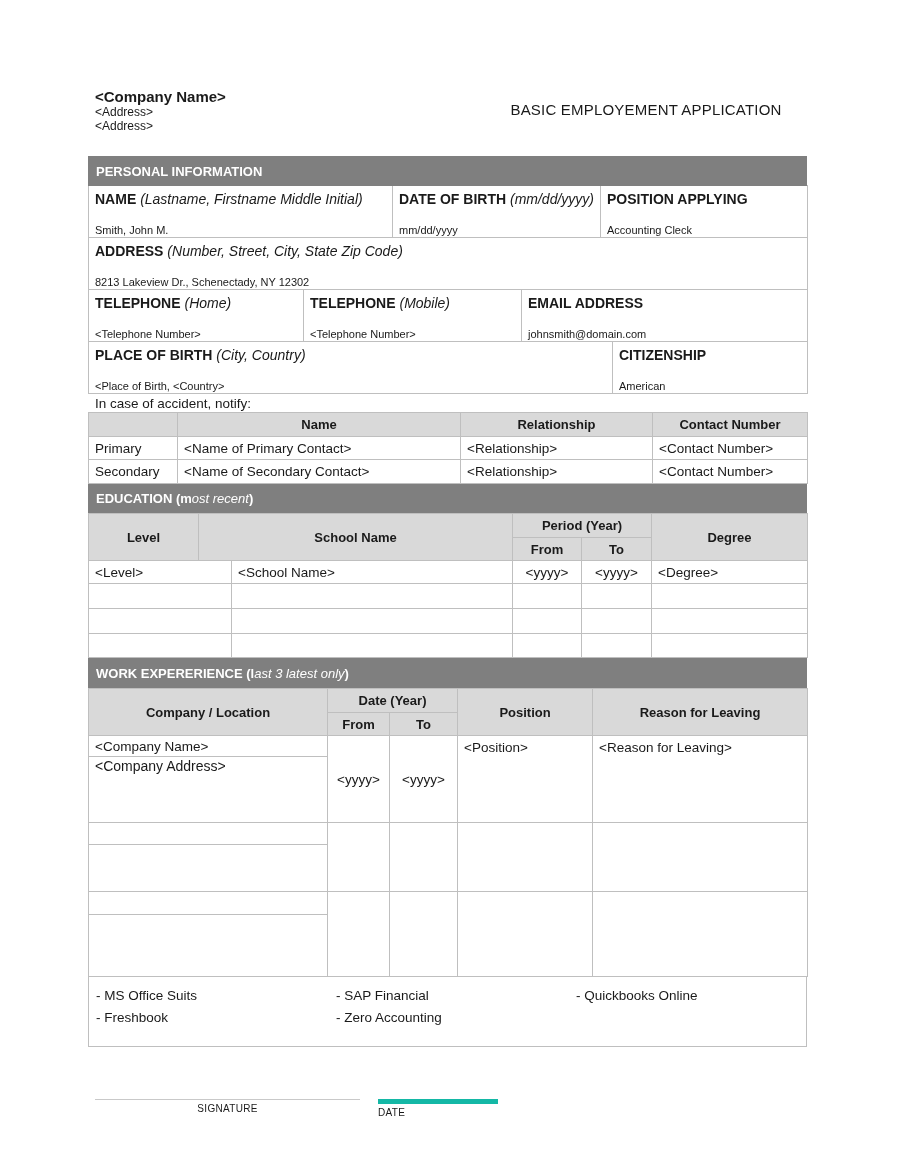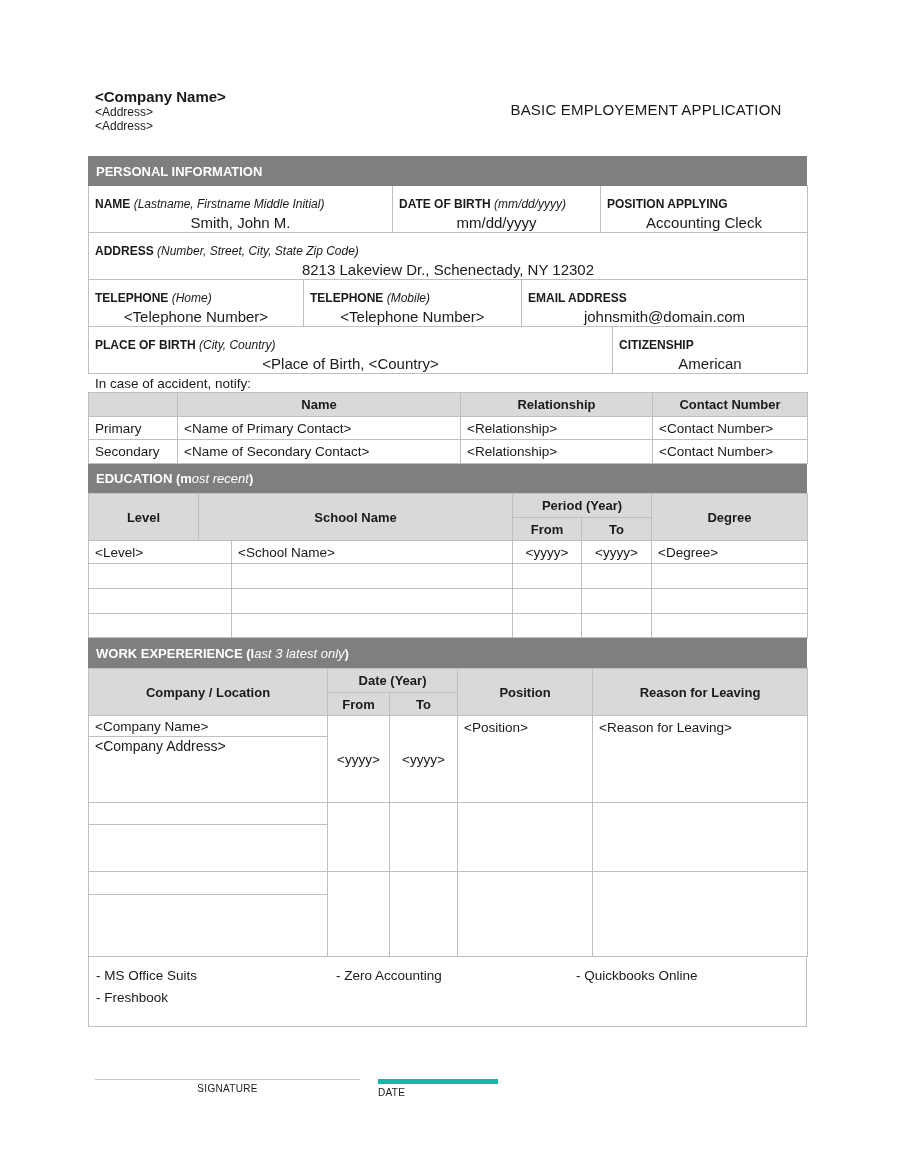--- a/index.html
+++ b/index.html
@@ -20,23 +20,23 @@
     display:flex; align-items:center; padding-left:8px; position:relative; z-index:2; }
   .bar .it { font-weight:normal; font-style:italic; }
   .bar-personal { height:30px; }
   .bar-education { height:29px; }
   .bar-work { height:30px; }
   .bar-skills { height:28px; }
 
   
   table { width:719px; border-collapse:collapse; table-layout:fixed; margin-top:-1px; }
   td { border:1px solid #bfbfbf; padding:1px 6px; vertical-align:top; overflow:hidden; }
-  .flabel { font-size:12px; font-weight:bold; white-space:nowrap; padding-top:10px; }
+  .flabel { font-size:14px; font-weight:bold; white-space:nowrap; padding-top:4px; }
   .flabel .hint { font-weight:normal; font-style:italic; }
-  .value { font-size:15px; margin-top:3px; white-space:nowrap;text-align:center; }
+  .value { font-size:11px; margin-top:17px; white-space:nowrap; }
   .h42 td { height:42px; }
   .h39 td { height:39px; }
   .h36 td { height:36px; }
   .h24 td { height:24px; }
   .h23 td { height:23px;margin-top:36px; }
   .h25 td { height:25px; }
   .subhead td { background:#d9d9d9; font-weight:bold; font-size:13px;
     text-align:center; vertical-align:middle; padding:1px 2px; }
   .body-cell { font-size:13.5px; vertical-align:middle; white-space:nowrap; }
   .c { text-align:center; }
@@ -317,20 +317,21 @@
     </tr>
   </tbody>
       </table>
 
   <div class="skills-box">
     <div class="skills-col1">
       <div>- MS Office Suits</div>
       <div>- Freshbook</div>
     </div>
     <div class="skills-col2">
+      <div>- SAP Financial</div>
       <div>- Zero Accounting</div>
     </div>
     <div class="skills-col3">
       <div>- Quickbooks Online</div>
     </div>
   </div>
 
   <div class="sig-row">
     <div class="sig-block">
       <div class="sig-label">SIGNATURE</div>

